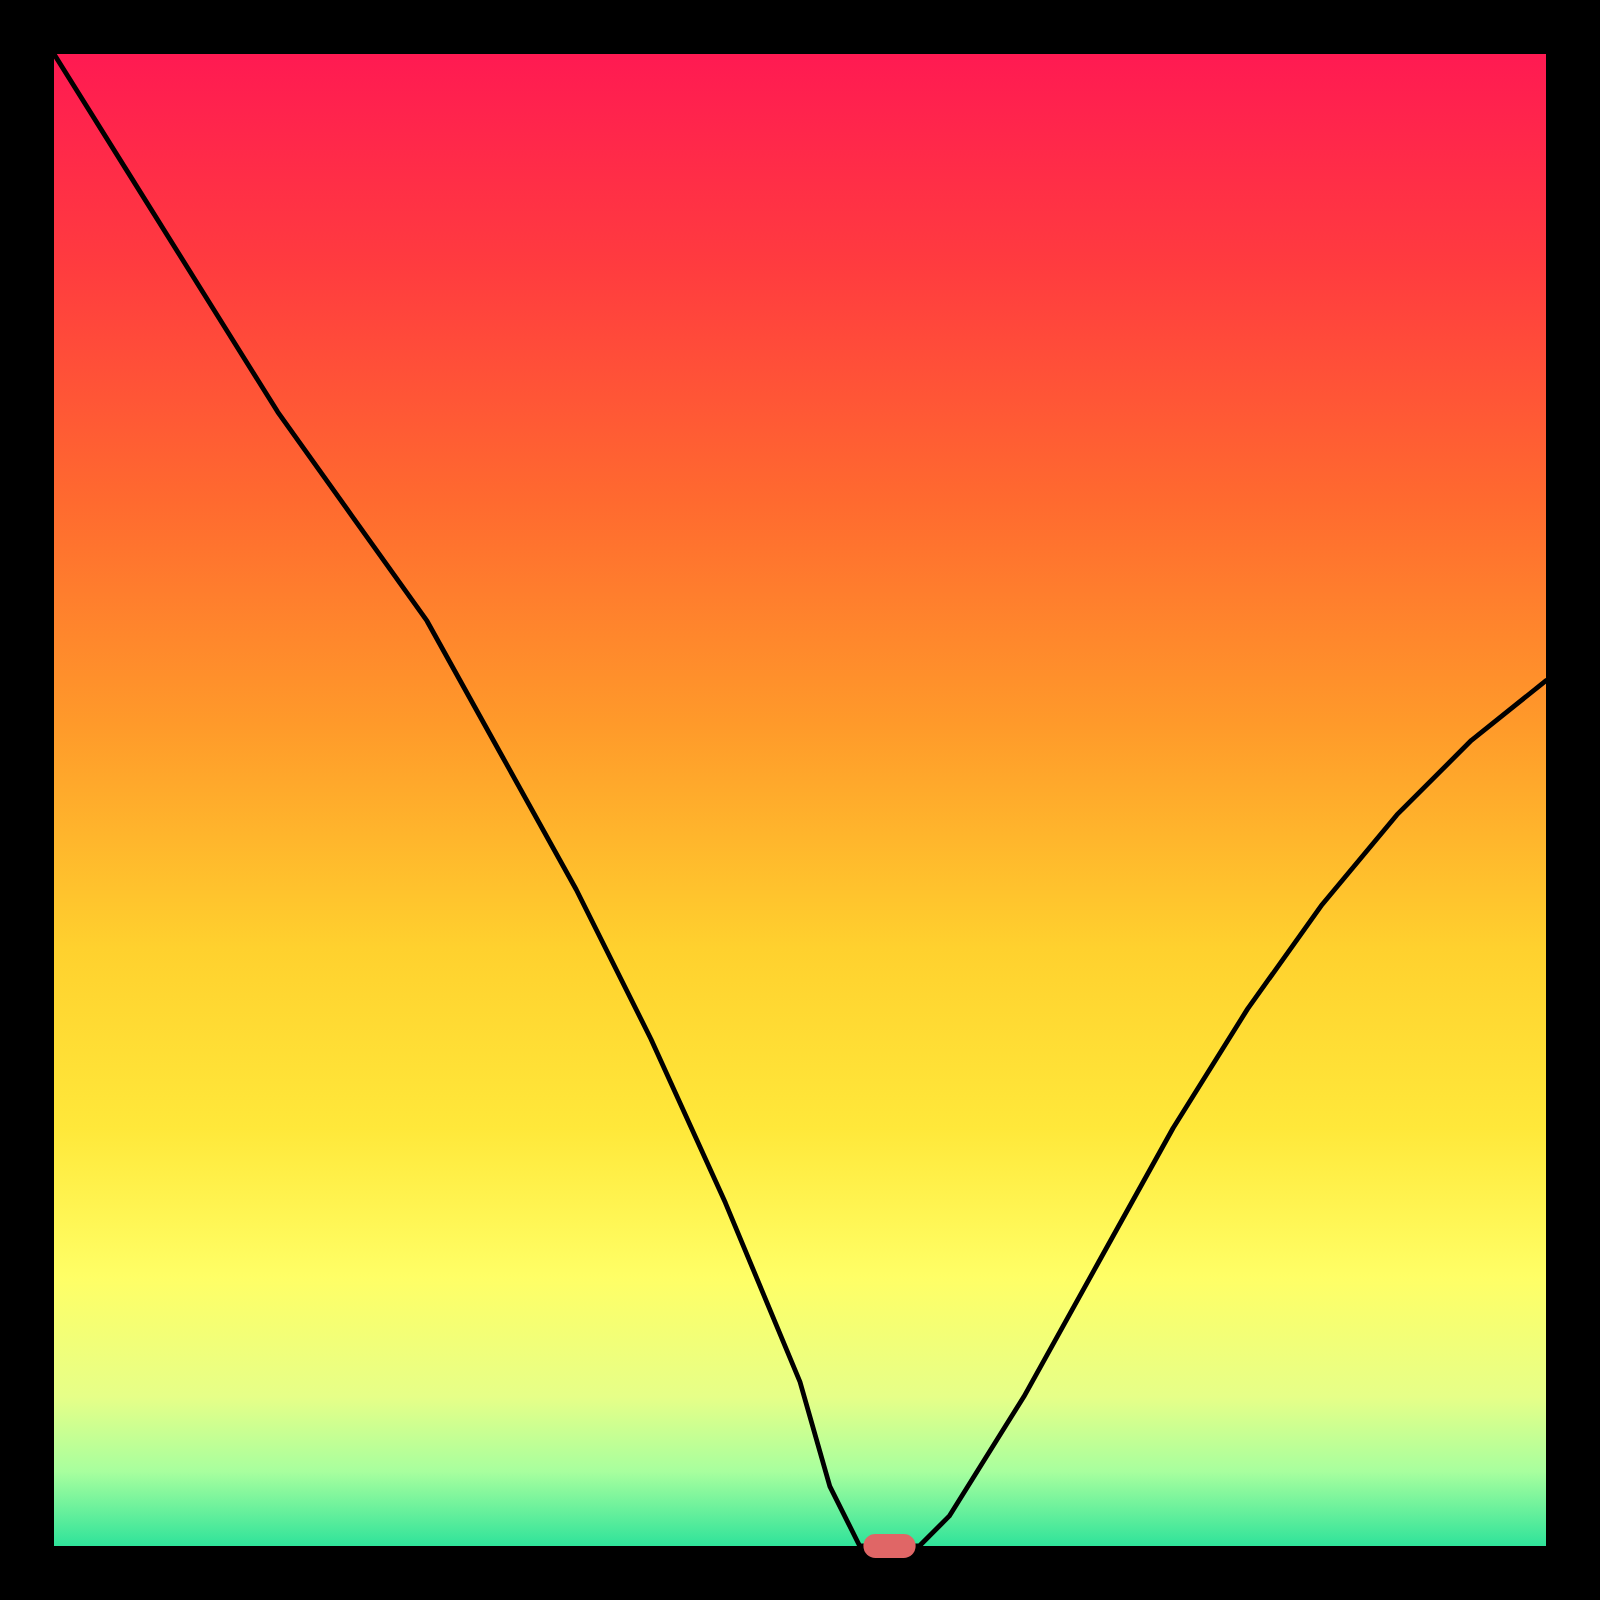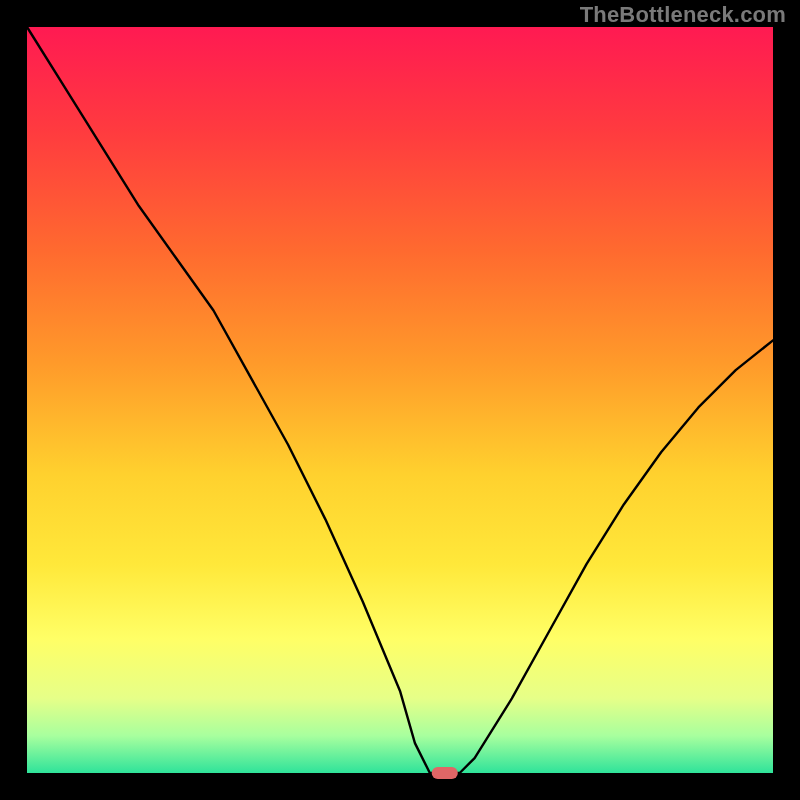--- a/index.html
+++ b/index.html
@@ -27,21 +27,20 @@
     z-index: 5;
   }
   svg {
     display: block;
   }
 </style>
 </head>
 <body>
 
 <div class="wrap">
-  <div class="watermark">TheBottleneck.com</div>
 
   <svg id="chart-svg" width="800" height="800" viewBox="0 0 800 800">
     <defs>
       <linearGradient id="bg-grad" x1="0" y1="0" x2="0" y2="1">
           <stop offset="0%" stop-color="#ff1a52"></stop>
           <stop offset="14.000000000000002%" stop-color="#ff3b3f"></stop>
           <stop offset="30%" stop-color="#ff6a2f"></stop>
           <stop offset="45%" stop-color="#ff9a2a"></stop>
           <stop offset="60%" stop-color="#ffd12e"></stop>
           <stop offset="72%" stop-color="#ffe83a"></stop>

